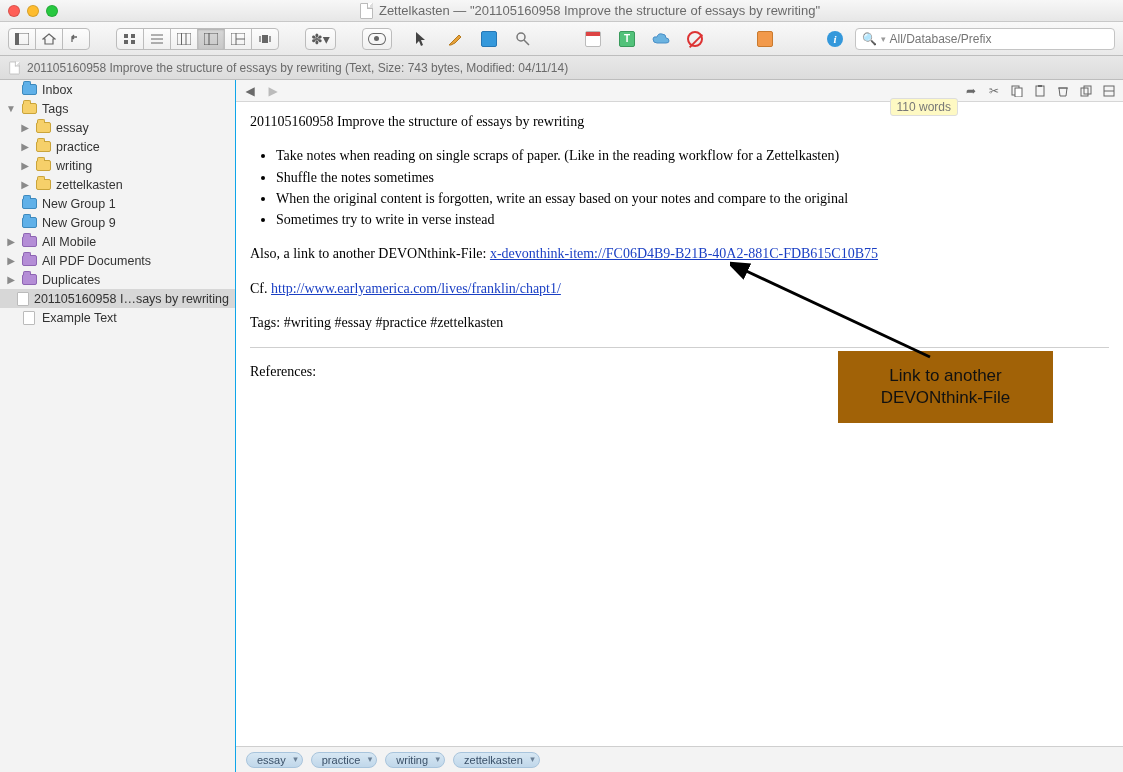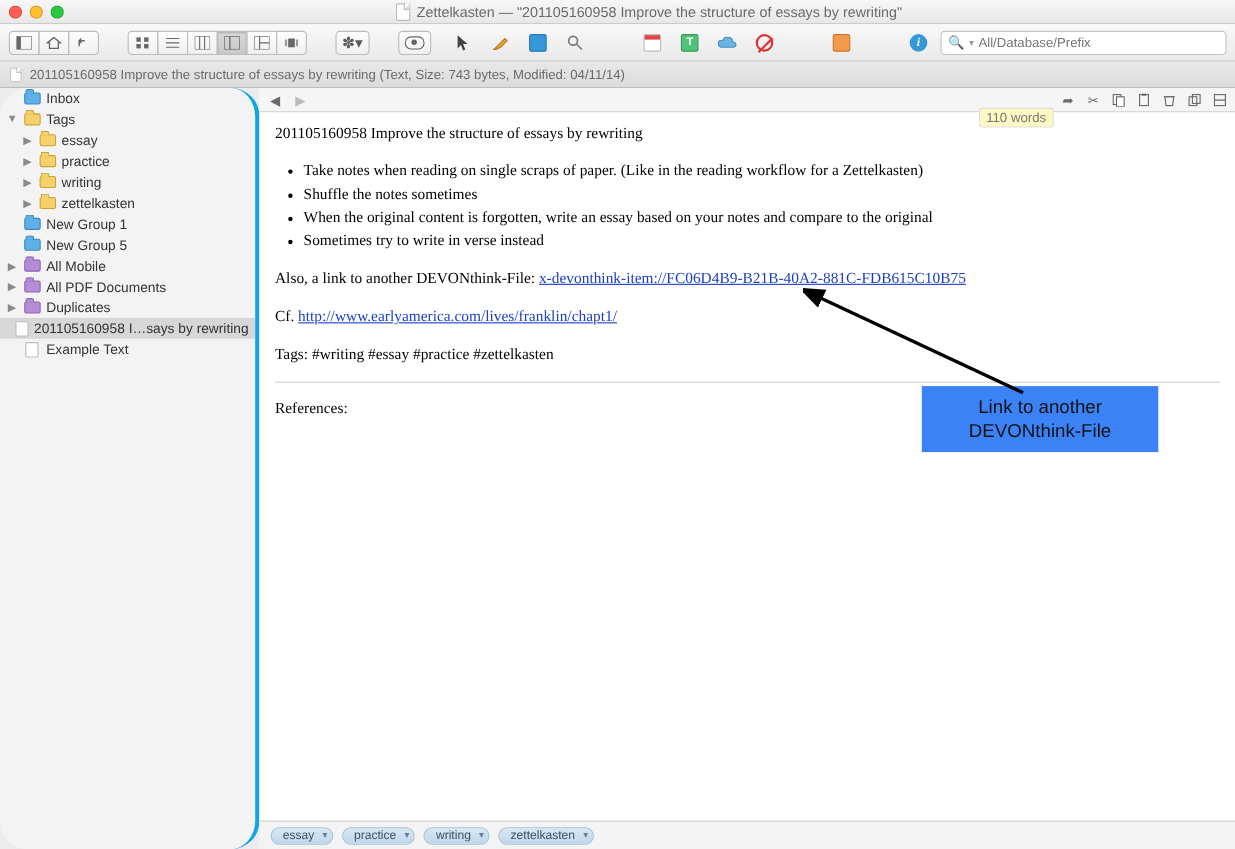--- a/index.html
+++ b/index.html
@@ -28,21 +28,21 @@
   .eye-icon::after { content:""; width:5px; height:5px; background:#666; border-radius:50%; position:absolute; }
   .eye-icon { position:relative; display:flex; align-items:center; justify-content:center; }
   .search-wrap { display:flex; align-items:center; background: #fff; border:1px solid #c4c4c4; border-radius: 4px; height: 22px; padding: 0 6px; width: 260px; }
   .search-wrap input { border:0; outline:0; background: transparent; font-size: 12px; flex:1; color:#444; }
   .search-wrap .mag { color:#9a9a9a; font-size:12px; margin-right:4px; }
   .search-wrap .chev { color:#9a9a9a; font-size:9px; margin-right:4px; }
   
   .pathbar { height: 24px; background: linear-gradient(#e8e8e8,#dcdcdc); border-bottom: 1px solid #bdbdbd; display:flex; align-items:center; padding: 0 8px; gap:6px; color:#6a6a6a; font-size:12px; }
   
   .main { display:flex; height: calc(772px - 22px - 34px - 24px); }
-  .sidebar { width: 236px; background: #f3f3f3; border-right: 4px solid #0ea5e9; overflow-y:auto; font-size:12.5px;border-radius:26px; }
+  .sidebar { width: 236px; background: #f3f3f3; border-right: 1px solid #0ea5e9; overflow-y:auto; font-size:12.5px; }
   .sb-item { display:flex; align-items:center; gap:5px; padding: 2.5px 6px; cursor:default; white-space:nowrap; overflow:hidden; text-overflow:ellipsis; }
   .sb-item.selected { background: #d7d7d7; }
   .sb-disclose { width:10px; display:inline-block; color:#8a8a8a; font-size:10px; text-align:center; }
   .sb-indent-1 { padding-left: 20px; }
   .sb-ico { width:16px; height:14px; display:inline-flex; align-items:center; justify-content:center; }
   .folder-yellow { width:15px; height:11px; background:#f6d06a; border:1px solid #caa43a; border-radius:2px; position:relative; }
   .folder-yellow::before { content:""; position:absolute; top:-4px; left:0; width:6px; height:3px; background:#f6d06a; border:1px solid #caa43a; border-bottom:0; border-radius:2px 2px 0 0; }
   .folder-blue { width:15px; height:11px; background:#5fb0e8; border:1px solid #3d89bd; border-radius:2px; position:relative; }
   .folder-blue::before { content:""; position:absolute; top:-4px; left:0; width:6px; height:3px; background:#5fb0e8; border:1px solid #3d89bd; border-bottom:0; border-radius:2px 2px 0 0; }
   .folder-purple { width:15px; height:11px; background:#b48dd6; border:1px solid #8e65b3; border-radius:2px; position:relative; }
@@ -60,21 +60,21 @@
   .content-body p { margin: 0 0 14px 0; }
   .content-body ul { margin: 0 0 14px 26px; }
   .content-body li { margin: 1px 0; list-style: disc; }
   .content-body a { color: #1a3fc4; text-decoration: underline; }
   .content-body hr { border:0; border-top:1px solid #cfcfcf; margin: 10px 0 14px 0; }
   
   .tagbar { height:26px; border-top:1px solid #cfcfcf; background:#f3f3f3; display:flex; align-items:center; padding:0 10px; gap:8px; }
   .tag-pill { background: linear-gradient(#d7e7f3,#c0d7ea); border:1px solid #a8c4dc; border-radius:10px; padding:1px 16px 1px 10px; font-size:11px; color:#3a5068; position:relative; }
   .tag-pill::after { content:"▾"; position:absolute; right:4px; top:1px; font-size:9px; color:#6a7f95; }
   
-  .annotation { position: absolute; right: 70px; top: 351px; width: 215px; height: 60px; background: #3b82f6; display:flex; align-items:center; text-align:center; font-size:17px; color:#111; line-height:1.3; pointer-events:none; }
+  .annotation { position: absolute; right: 70px; top: 351px; width: 215px; height: 72px; background: #a16207; display:flex; align-items:center; text-align:center; font-size:17px; color:#111; line-height:1.3; pointer-events:none; }
   .arrow { position:absolute; pointer-events:none; }
   
   .sq { width:16px; height:16px; border-radius:2px; }
   .sq.orange { background:#f2994a; border:1px solid #c97a2e; }
   .sq.cal { background:#fff; border:1px solid #bbb; position:relative; }
   .sq.cal::before { content:""; position:absolute; top:0; left:0; right:0; height:4px; background:#d44; }
   .sq.blue { background:#3498db; border:1px solid #2577b5; }
   .sq.nosign { width:16px; height:16px; border:2px solid #d33; border-radius:50%; position:relative; }
   .sq.nosign::after { content:""; position:absolute; width:18px; height:2px; background:#d33; transform:rotate(-45deg); top:7px; left:-2px; }
   .sq.info { width:16px; height:16px; border-radius:50%; background:#3498db; color:#fff; font-weight:bold; font-style:italic; font-family:Georgia,serif; display:flex; align-items:center; justify-content:center; font-size:11px; }
@@ -270,21 +270,21 @@
         <span class="sb-ico">
           <span class="folder-blue"></span>
         </span>
         <span>New Group 1</span>
       </div>
       <div class="sb-item">
         <span class="sb-disclose"></span>
         <span class="sb-ico">
           <span class="folder-blue"></span>
         </span>
-        <span>New Group 5</span>
+        <span>New Group 9</span>
       </div>
       <div class="sb-item">
         <span class="sb-disclose">▶</span>
         <span class="sb-ico">
           <span class="folder-purple"></span>
         </span>
         <span>All Mobile</span>
       </div>
       <div class="sb-item">
         <span class="sb-disclose">▶</span>

